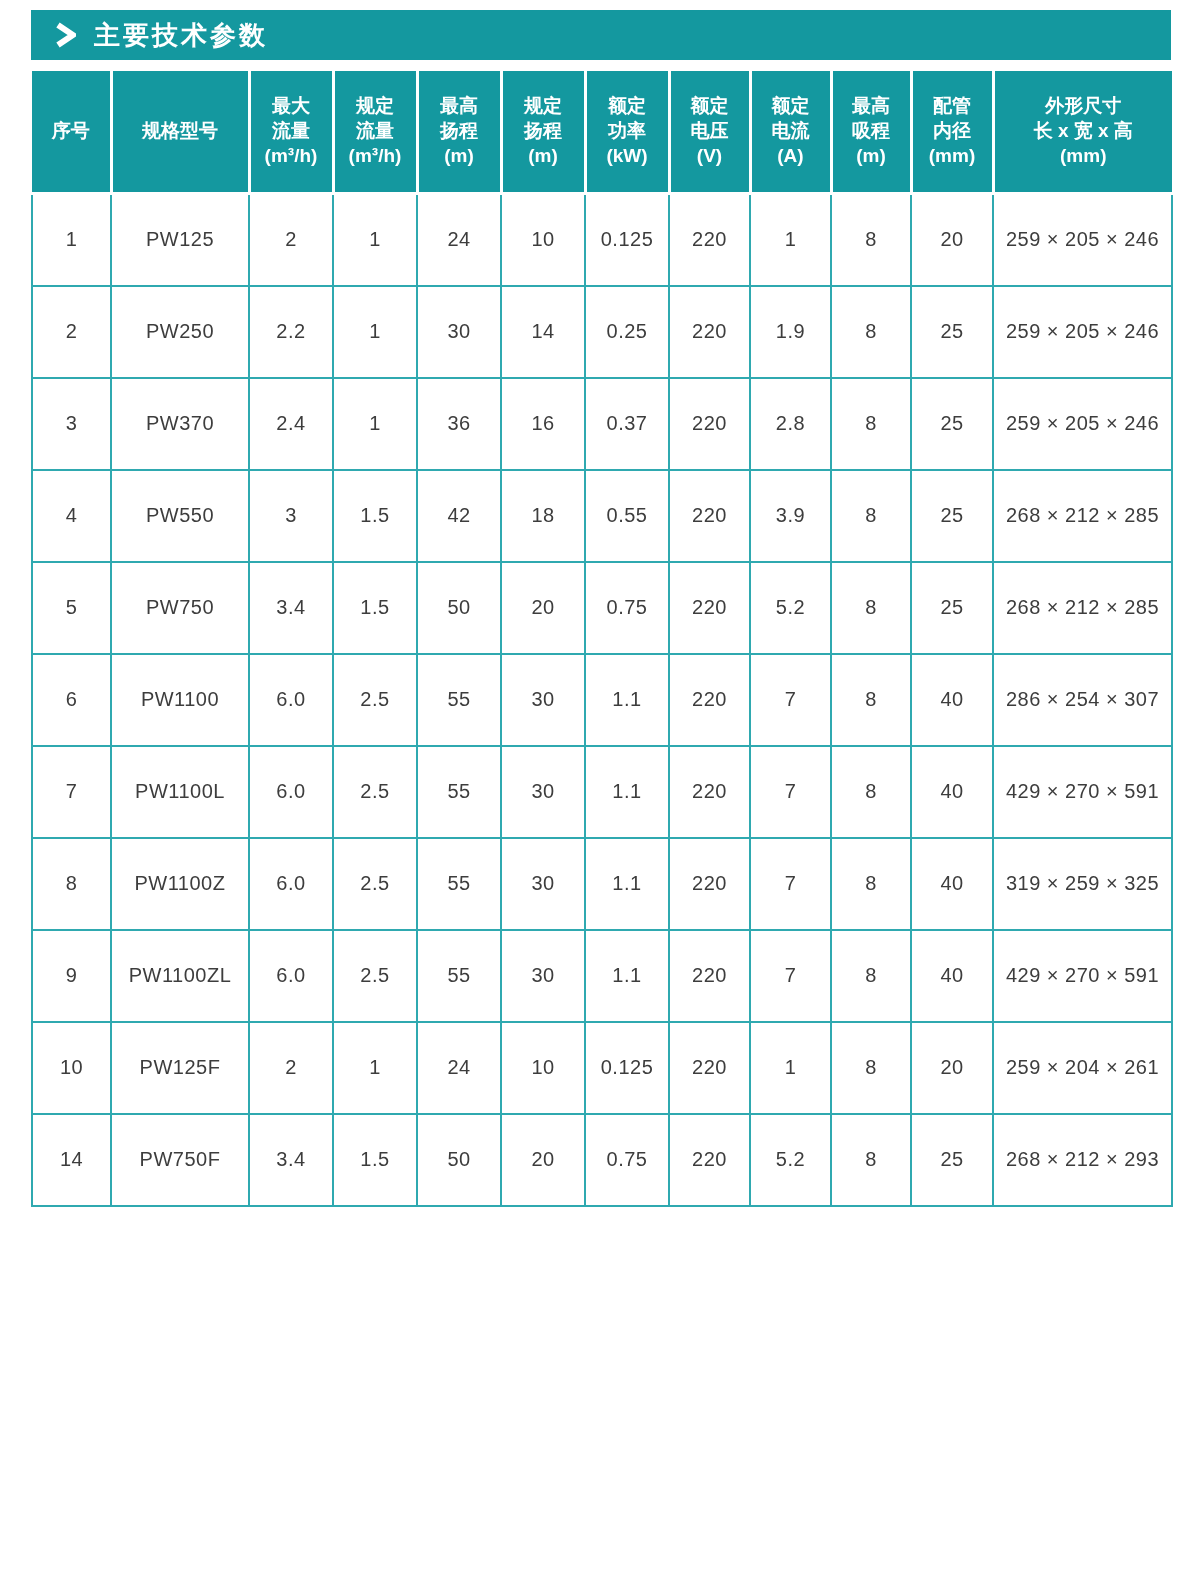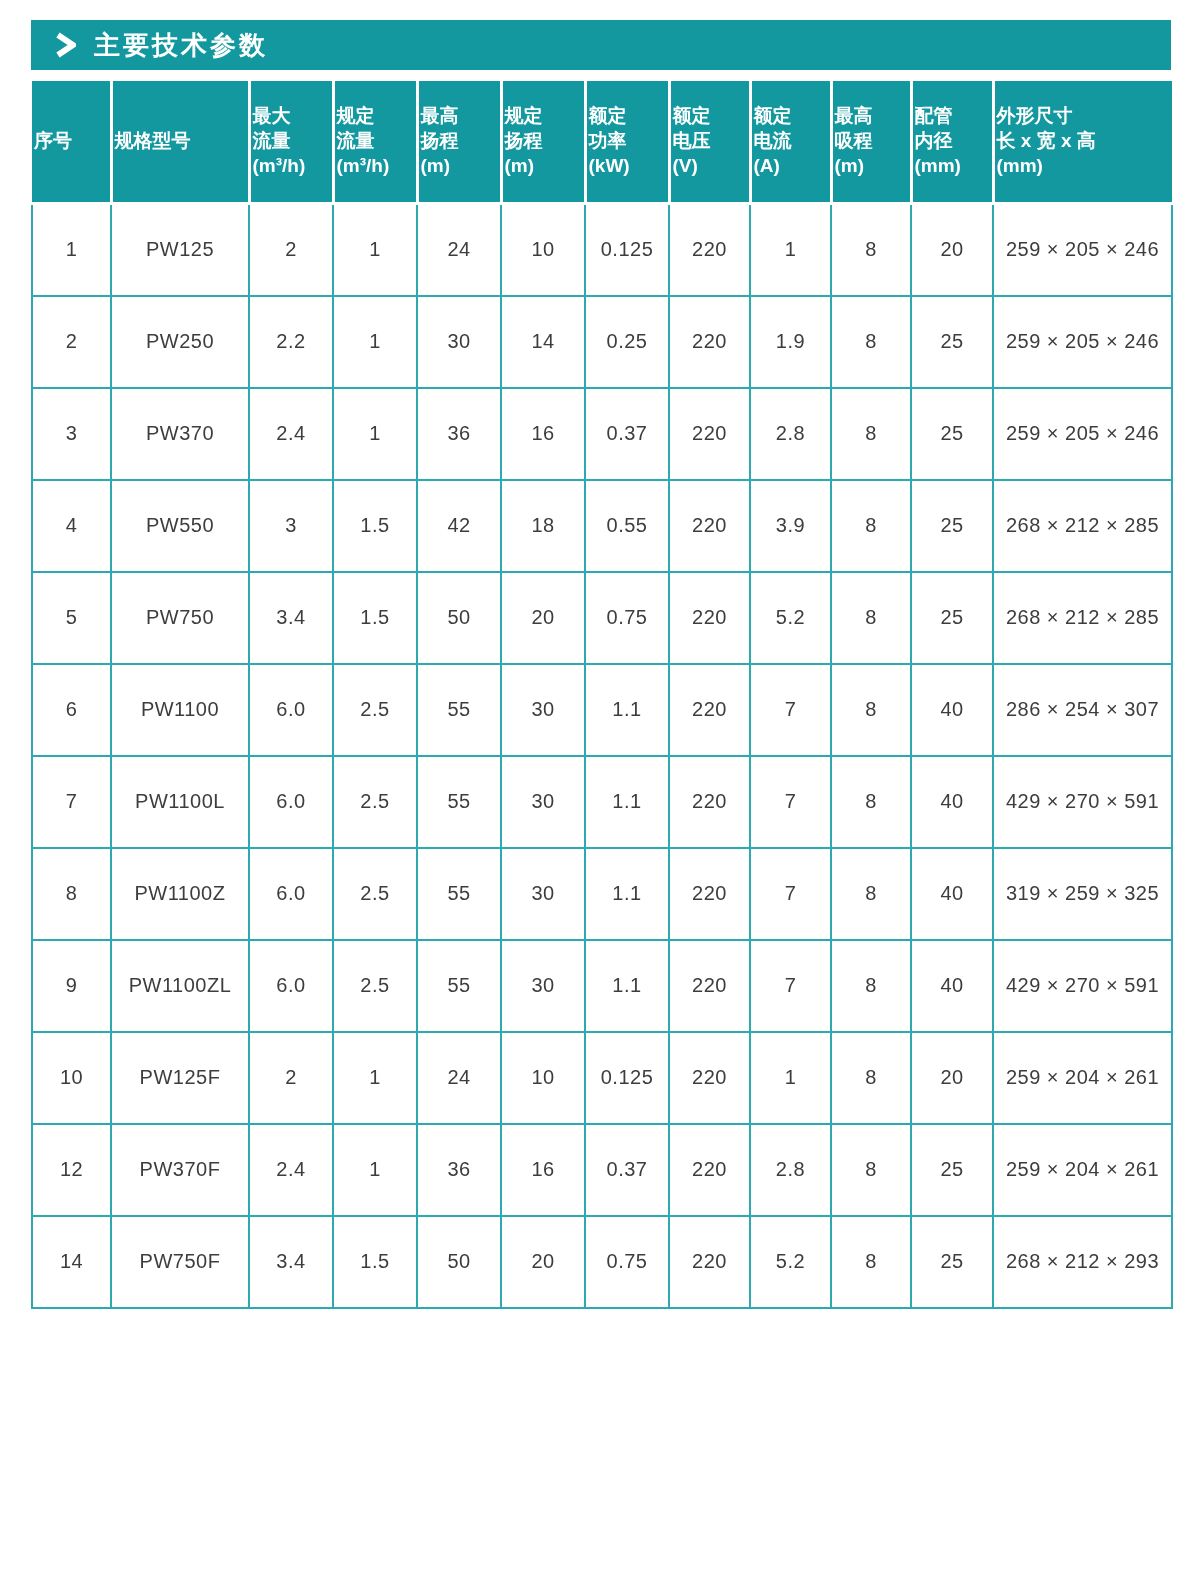--- a/index.html
+++ b/index.html
@@ -6,21 +6,21 @@
     --teal:#14989F;
     --grid:#2FA9B0;
     --ink:#3D3D3D;
   }
   html,body{margin:0;padding:0;background:#ffffff;}
   body{font-family:"Liberation Sans","DejaVu Sans",sans-serif;}
   .page{
     width:1200px;
     min-height:1569px;
     box-sizing:border-box;
-    padding:20px 29px 20px 31px;
+    padding:10px 29px 20px 31px;
     background:#ffffff;
   }
   .title-bar{
     width:1140px;
     height:50px;
     background:var(--teal);
     display:flex;
     align-items:center;
     gap:18px;
     padding-left:24px;
@@ -37,21 +37,21 @@
   table.specs{
     width:1140px;
     border-collapse:collapse;
     table-layout:fixed;
   }
   table.specs th{
     background:var(--teal);
     color:#ffffff;
     font-size:19px;
     font-weight:bold;
-    text-align:left;
+    text-align:center;
     vertical-align:middle;
     border:3px solid #ffffff;
     white-space:pre-line;
     line-height:1.3;
     height:124px;
     padding:0 2px;
     box-sizing:border-box;
   }
   table.specs th:first-child{border-left:0;}
   table.specs th:last-child{border-right:0;margin-left:12px;}
@@ -268,34 +268,20 @@
     <td>24</td>
     <td>10</td>
     <td>0.125</td>
     <td>220</td>
     <td>1</td>
     <td>8</td>
     <td>20</td>
     <td>259 × 204 × 261</td>
   </tr>
         <tr>
-    <td>12</td>
-    <td>PW370F</td>
-    <td>2.4</td>
-    <td>1</td>
-    <td>36</td>
-    <td>16</td>
-    <td>0.37</td>
-    <td>220</td>
-    <td>2.8</td>
-    <td>8</td>
-    <td>25</td>
-    <td>259 × 204 × 261</td>
-  </tr>
-        <tr>
     <td>14</td>
     <td>PW750F</td>
     <td>3.4</td>
     <td>1.5</td>
     <td>50</td>
     <td>20</td>
     <td>0.75</td>
     <td>220</td>
     <td>5.2</td>
     <td>8</td>

